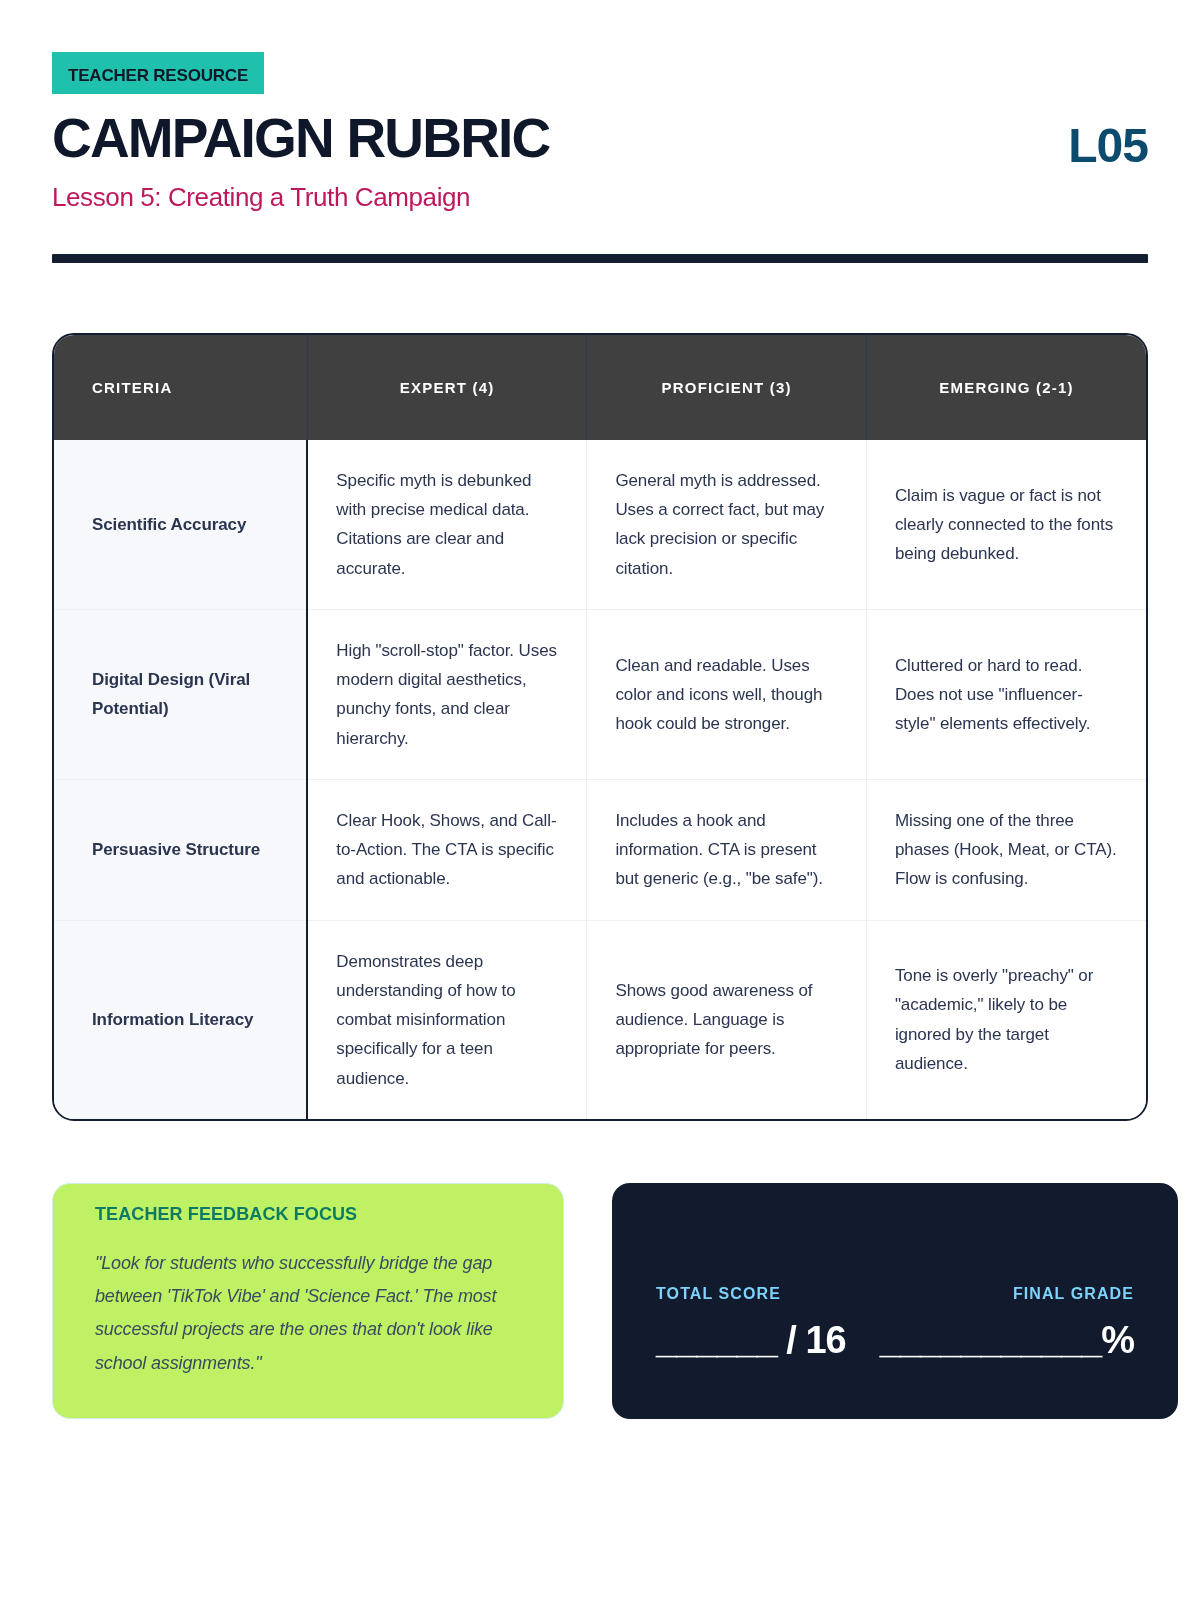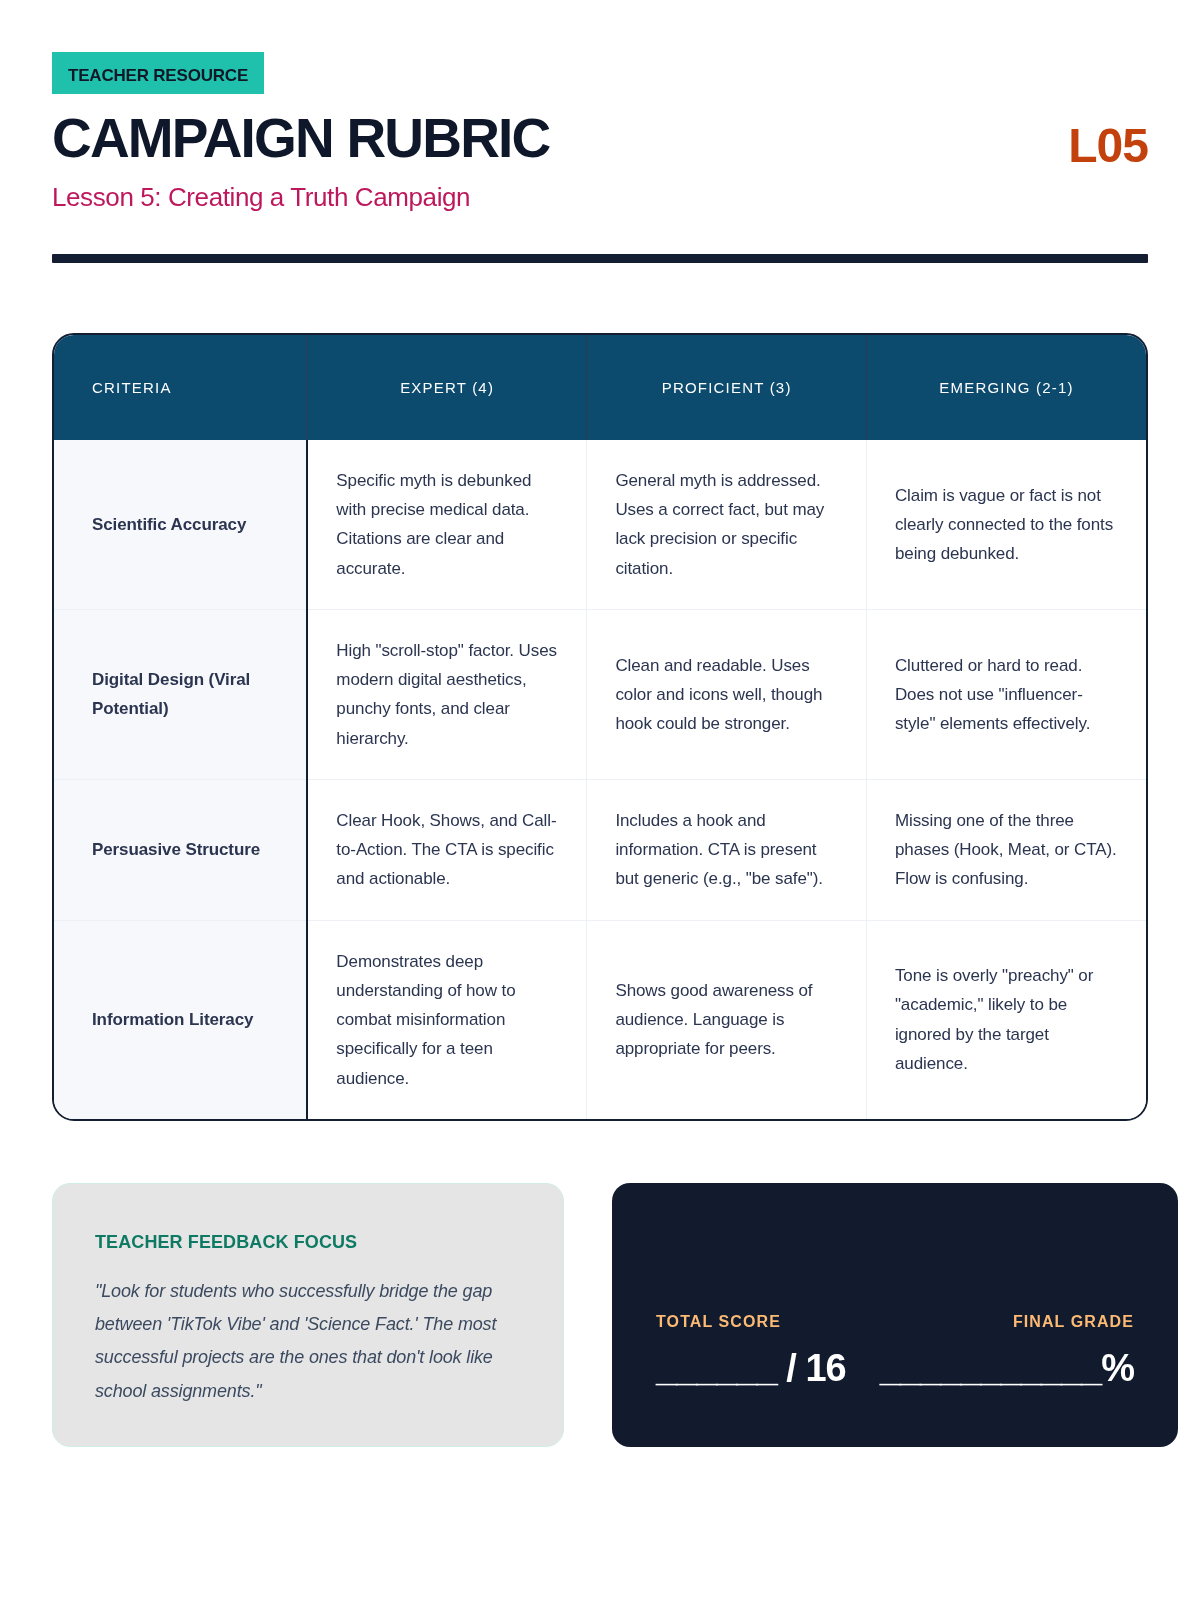--- a/index.html
+++ b/index.html
@@ -53,21 +53,21 @@
     font-weight: bold;
     letter-spacing: -1.8px;
     color: #0f172a;
     line-height: 1.05;
     text-transform: uppercase;
   }
 
   .lesson-code {
     font-size: 48px;
     font-weight: bold;
-    color: #c2410c;
+    color: #0c4a6e;
     letter-spacing: -1px;
     line-height: 1;
     margin-top: 12px;
   }
 
   .subtitle {
     margin-top: 12px;
     font-size: 26px;
     color: #be185d;
     letter-spacing: -0.4px;
@@ -90,24 +90,24 @@
     background: #ffffff;
   }
 
   .rubric-table {
     width: 100%;
     border-collapse: collapse;
     table-layout: fixed;
   }
 
   .rubric-table thead th {
-    background: #0c4a6e;
+    background: #404040;
     color: #ffffff;
     font-size: 15px;
-    font-weight: normal;
+    font-weight: bold;
     letter-spacing: 1.2px;
     text-transform: uppercase;
     height: 105px;
     vertical-align: middle;
     text-align: center;
     border-right: 1px solid #2E3A52;
   }
 
   .rubric-table thead th:first-child {
     text-align: left;
@@ -151,24 +151,24 @@
 
   
   .bottom-row {
     display: flex;
     gap: 48px;
     margin-top: 62px;
   }
 
   .feedback-card {
     flex: 0 0 512px;
-    background: #e5e5e5;
+    background: #bef264;
     border: 1px solid #CFEFE4;
     border-radius: 18px;
-    padding: 48px 38px 38px 42px;
+    padding: 20px 38px 38px 42px;
   }
 
   .feedback-heading {
     color: #0E7A63;
     font-size: 18px;
     font-weight: bold;
     letter-spacing: 0.1px;
     text-transform: uppercase;
     margin-bottom: 22px;
   }
@@ -189,21 +189,21 @@
     display: flex;
     align-items: flex-end;
     gap: 34px;
   }
 
   .score-block { display: flex; flex-direction: column; }
   .score-block.total { flex: 0 0 auto; }
   .score-block.grade { flex: 1 1 auto; align-items: flex-end; }
 
   .score-label {
-    color: #fdba74;
+    color: #7dd3fc;
     font-size: 16px;
     font-weight: bold;
     letter-spacing: 1.1px;
     text-transform: uppercase;
     margin-bottom: 18px;
   }
 
   .score-value {
     color: #ffffff;
     font-size: 38px;

